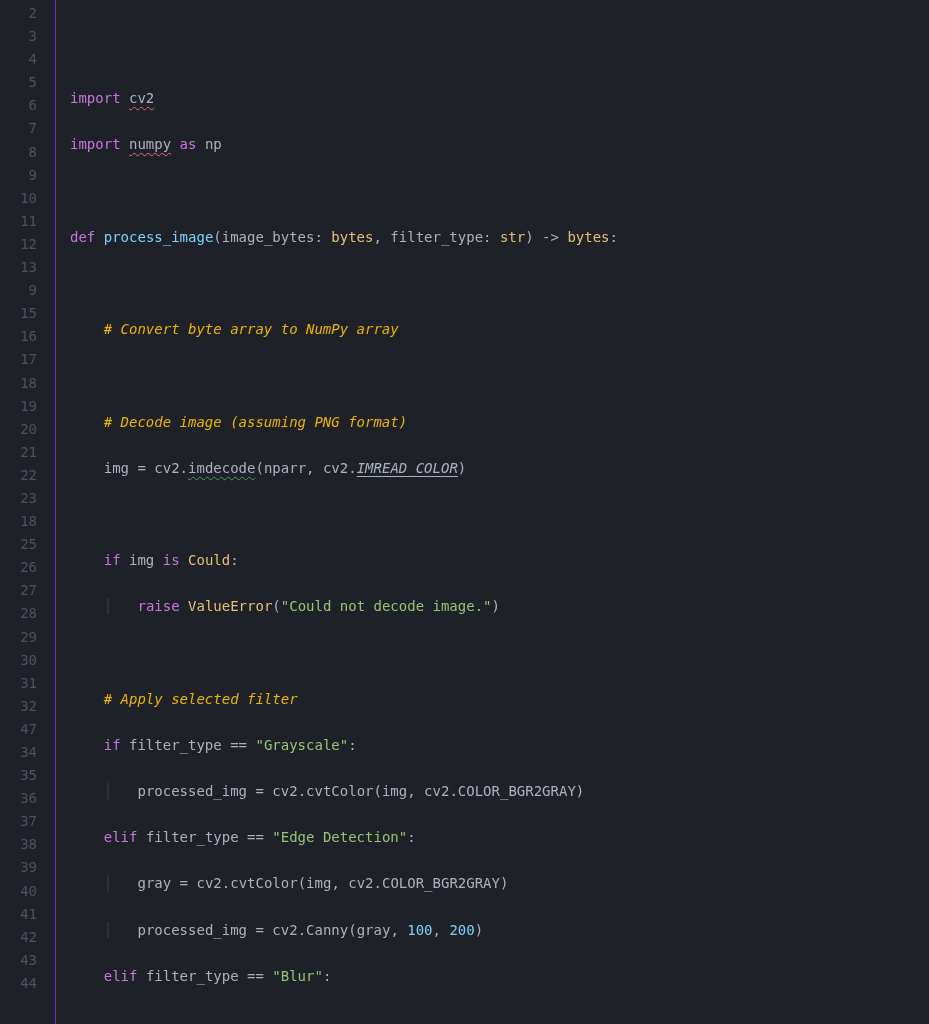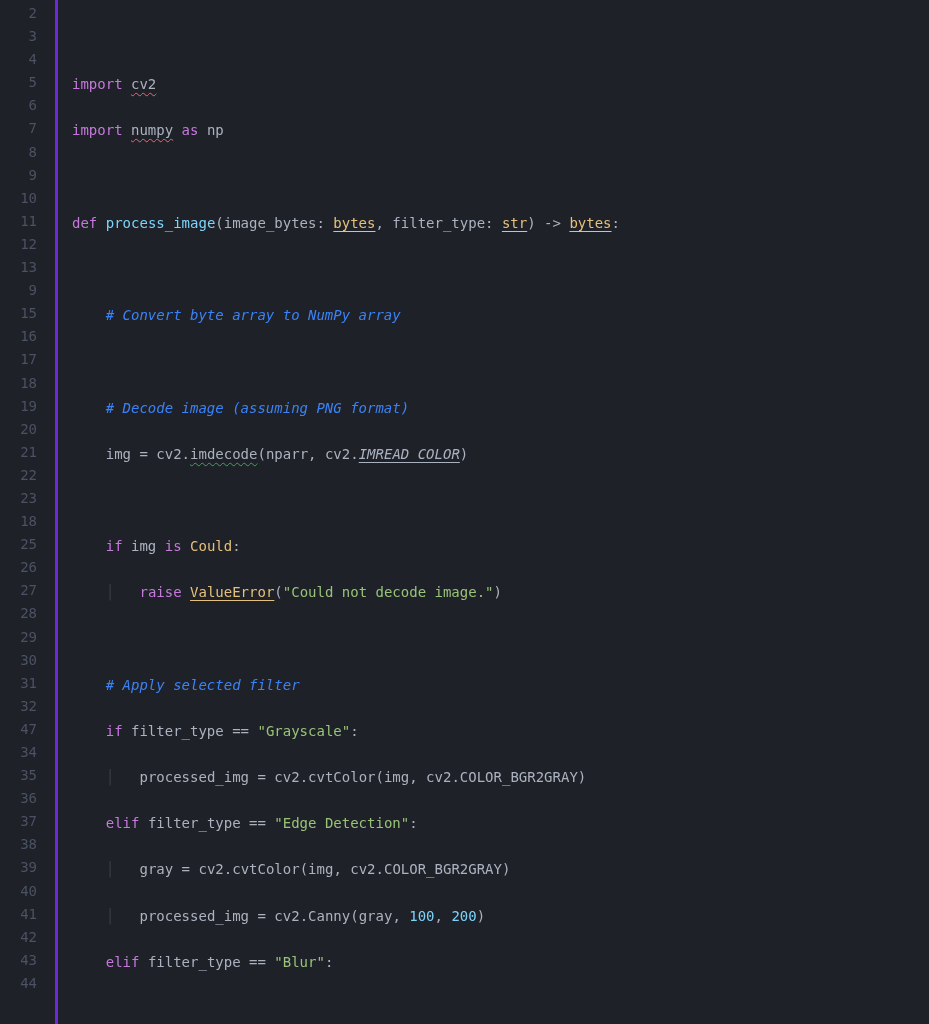--- a/index.html
+++ b/index.html
@@ -19,50 +19,50 @@
     flex-shrink: 0;
     text-align: right;
     padding-right: 18px;
     color: #4b5263;
     user-select: none;
     padding-top: 2px;
   }
   .gutter .ln { height: 23.1px; }
   .code-area {
     flex: 1;
-    border-left: 3px solid #6d28d9;
+    border-left: 1px solid #6d28d9;
     padding-left: 14px;
-    padding-top: 4px;
+    padding-top: 18px;
     white-space: pre;
     overflow: hidden;
   }
   .line { height: 23.1px; }
   .kw { color: #c678dd; }          
   .fn { color: #7dd3fc; }          
   .bi { color: #e5c07b; }          
   .st { color: #98c379; }          
   .nm { color: #7dd3fc; }          
-  .cm { color: #3b82f6; font-style: italic; }          
+  .cm { color: #eab308; font-style: italic; }          
   .id { color: #abb2bf; }
   .squig-red {
     text-decoration-line: underline;
     text-decoration-style: wavy;
     text-decoration-color: #e06c75;
     text-decoration-thickness: 1px;
     text-underline-offset: 3px;
   }
   .squig-green {
     text-decoration-line: underline;
     text-decoration-style: wavy;
     text-decoration-color: #4b9e5f;
     text-decoration-thickness: 1px;
     text-underline-offset: 3px;
   }
   .ul { text-decoration: underline; text-decoration-color: #abb2bf; text-underline-offset: 3px; font-style: italic; }
-  .ul-bi { text-decoration: underline; text-decoration-color: #e5c07b; text-underline-offset: 3px; }
+  .ul-bi { text-decoration-color: #e5c07b; text-underline-offset: 3px; }
   .indent-guide { color: #3a3f4b; }
 </style>
 </head>
 <body>
 
 <div class="gutter">
   <div class="ln">2</div>
   <div class="ln">3</div>
   <div class="ln">4</div>
   <div class="ln">5</div>

